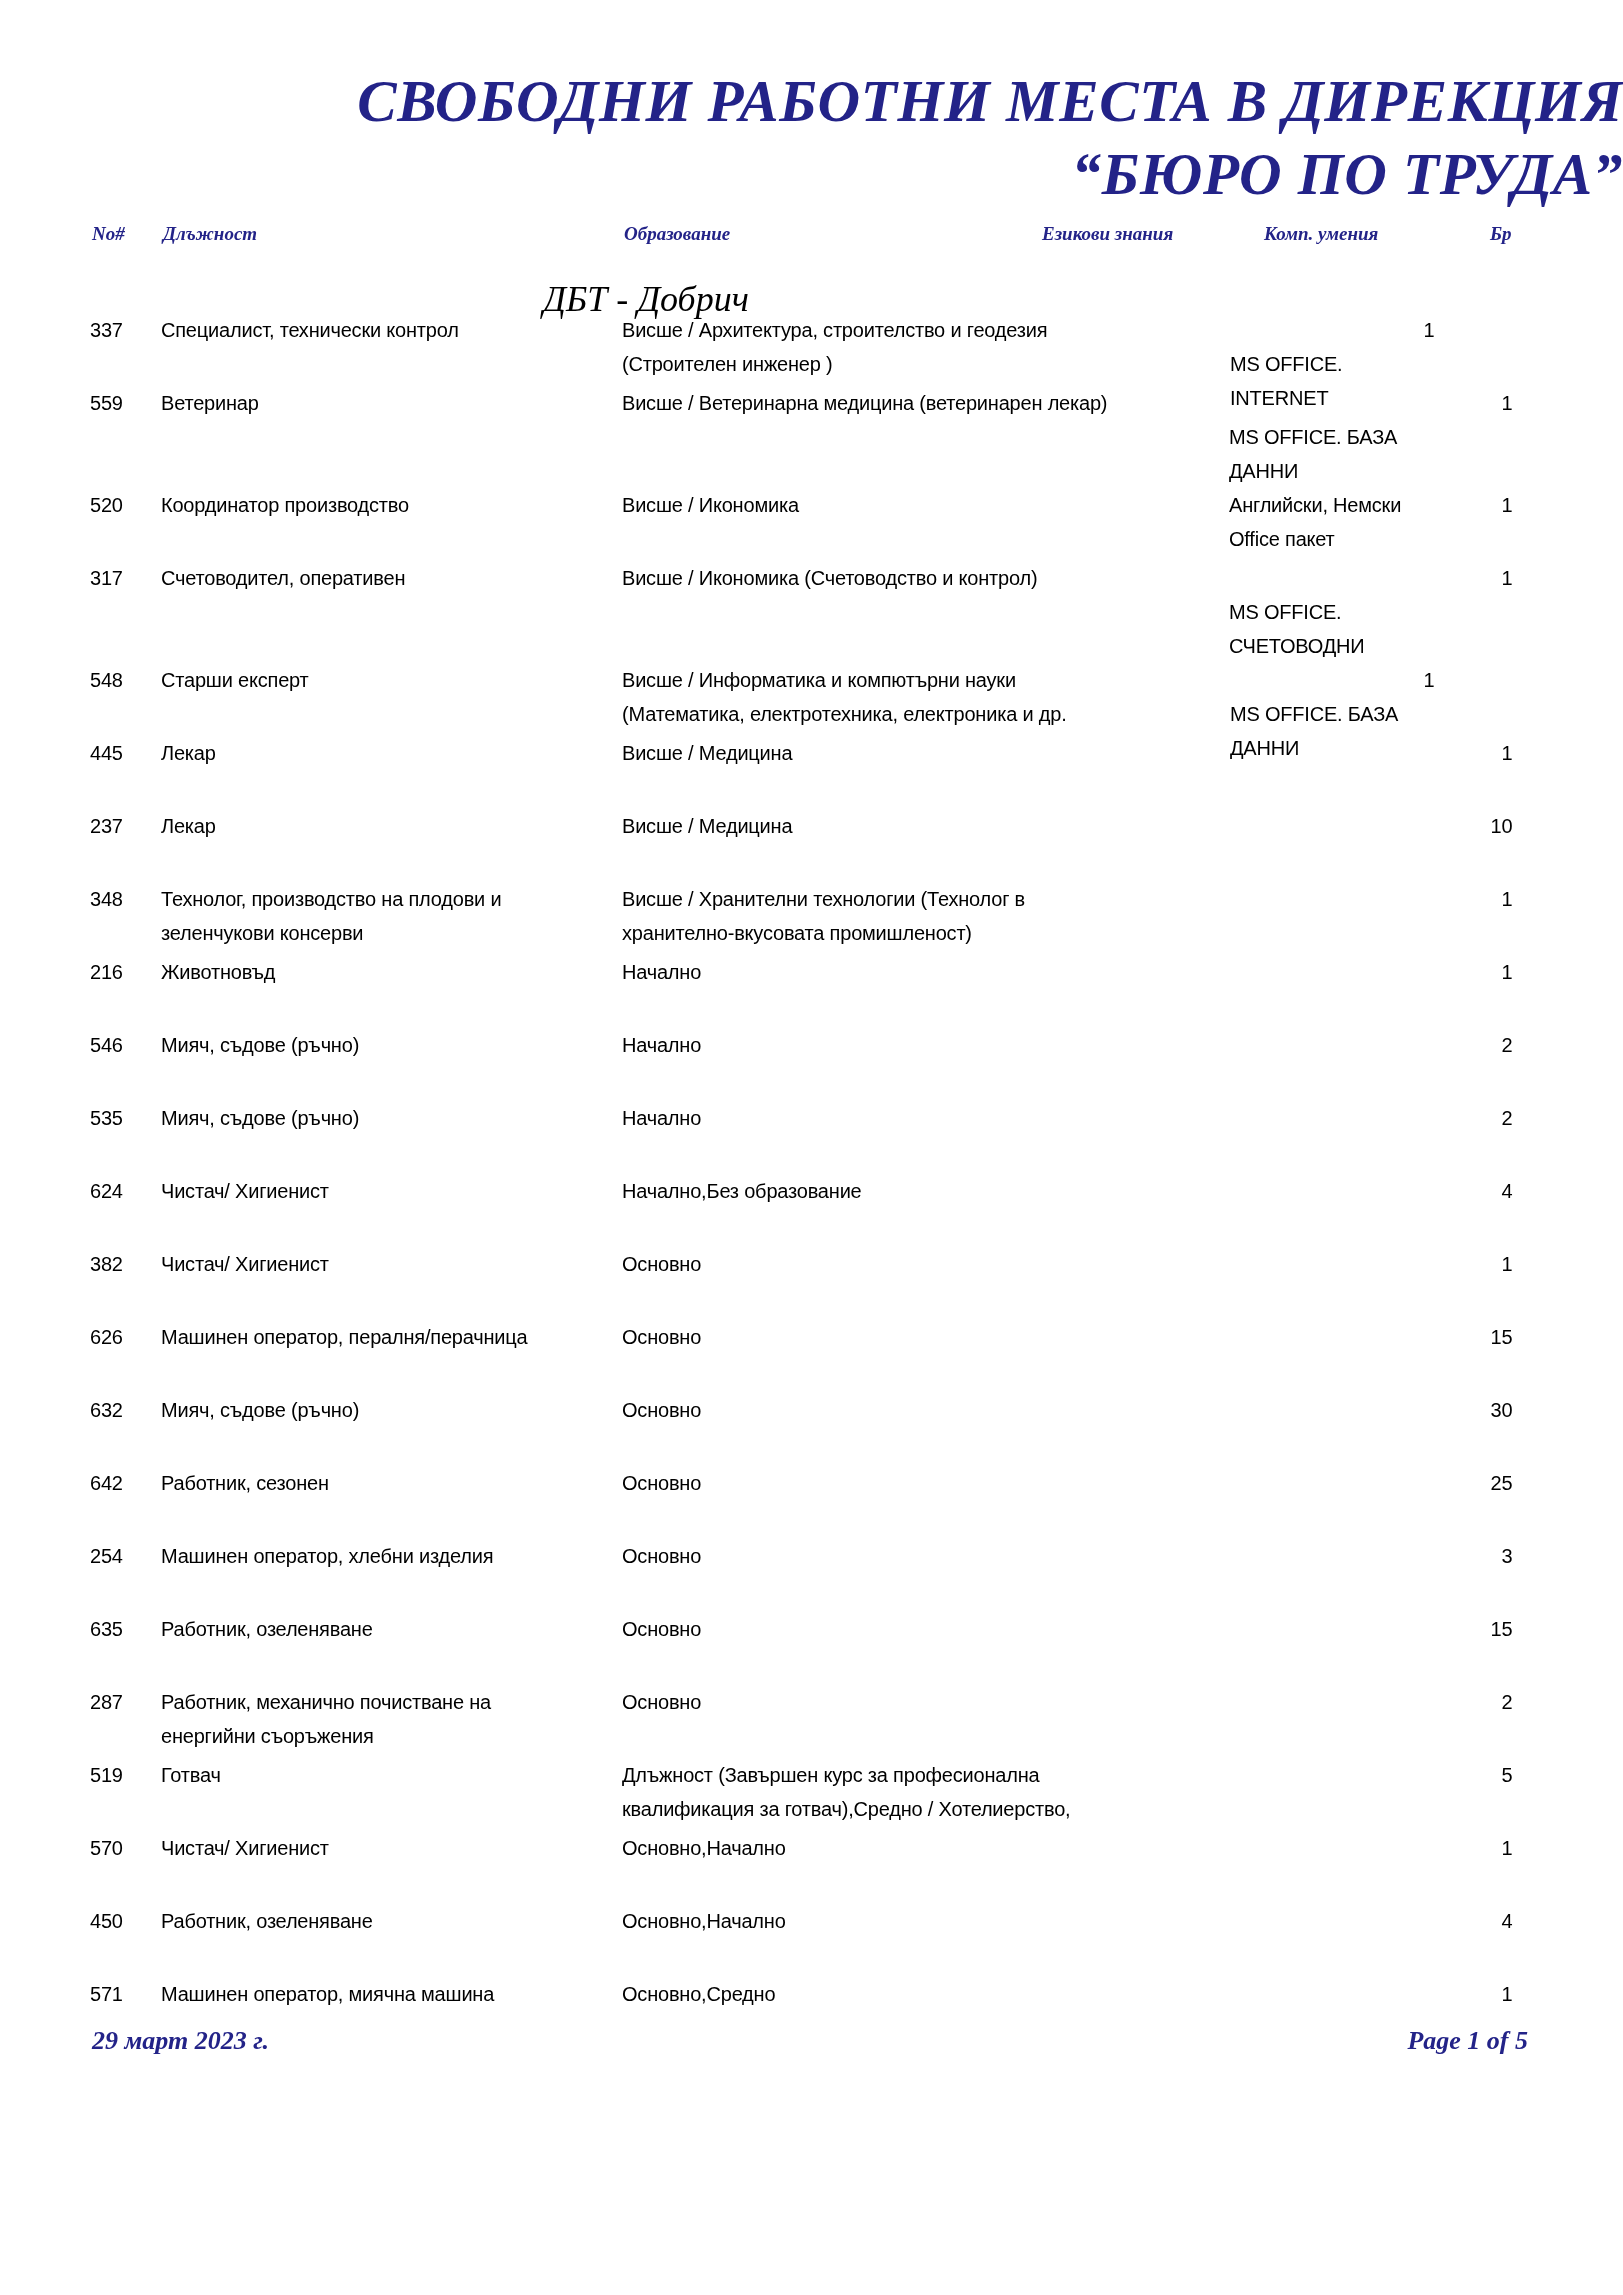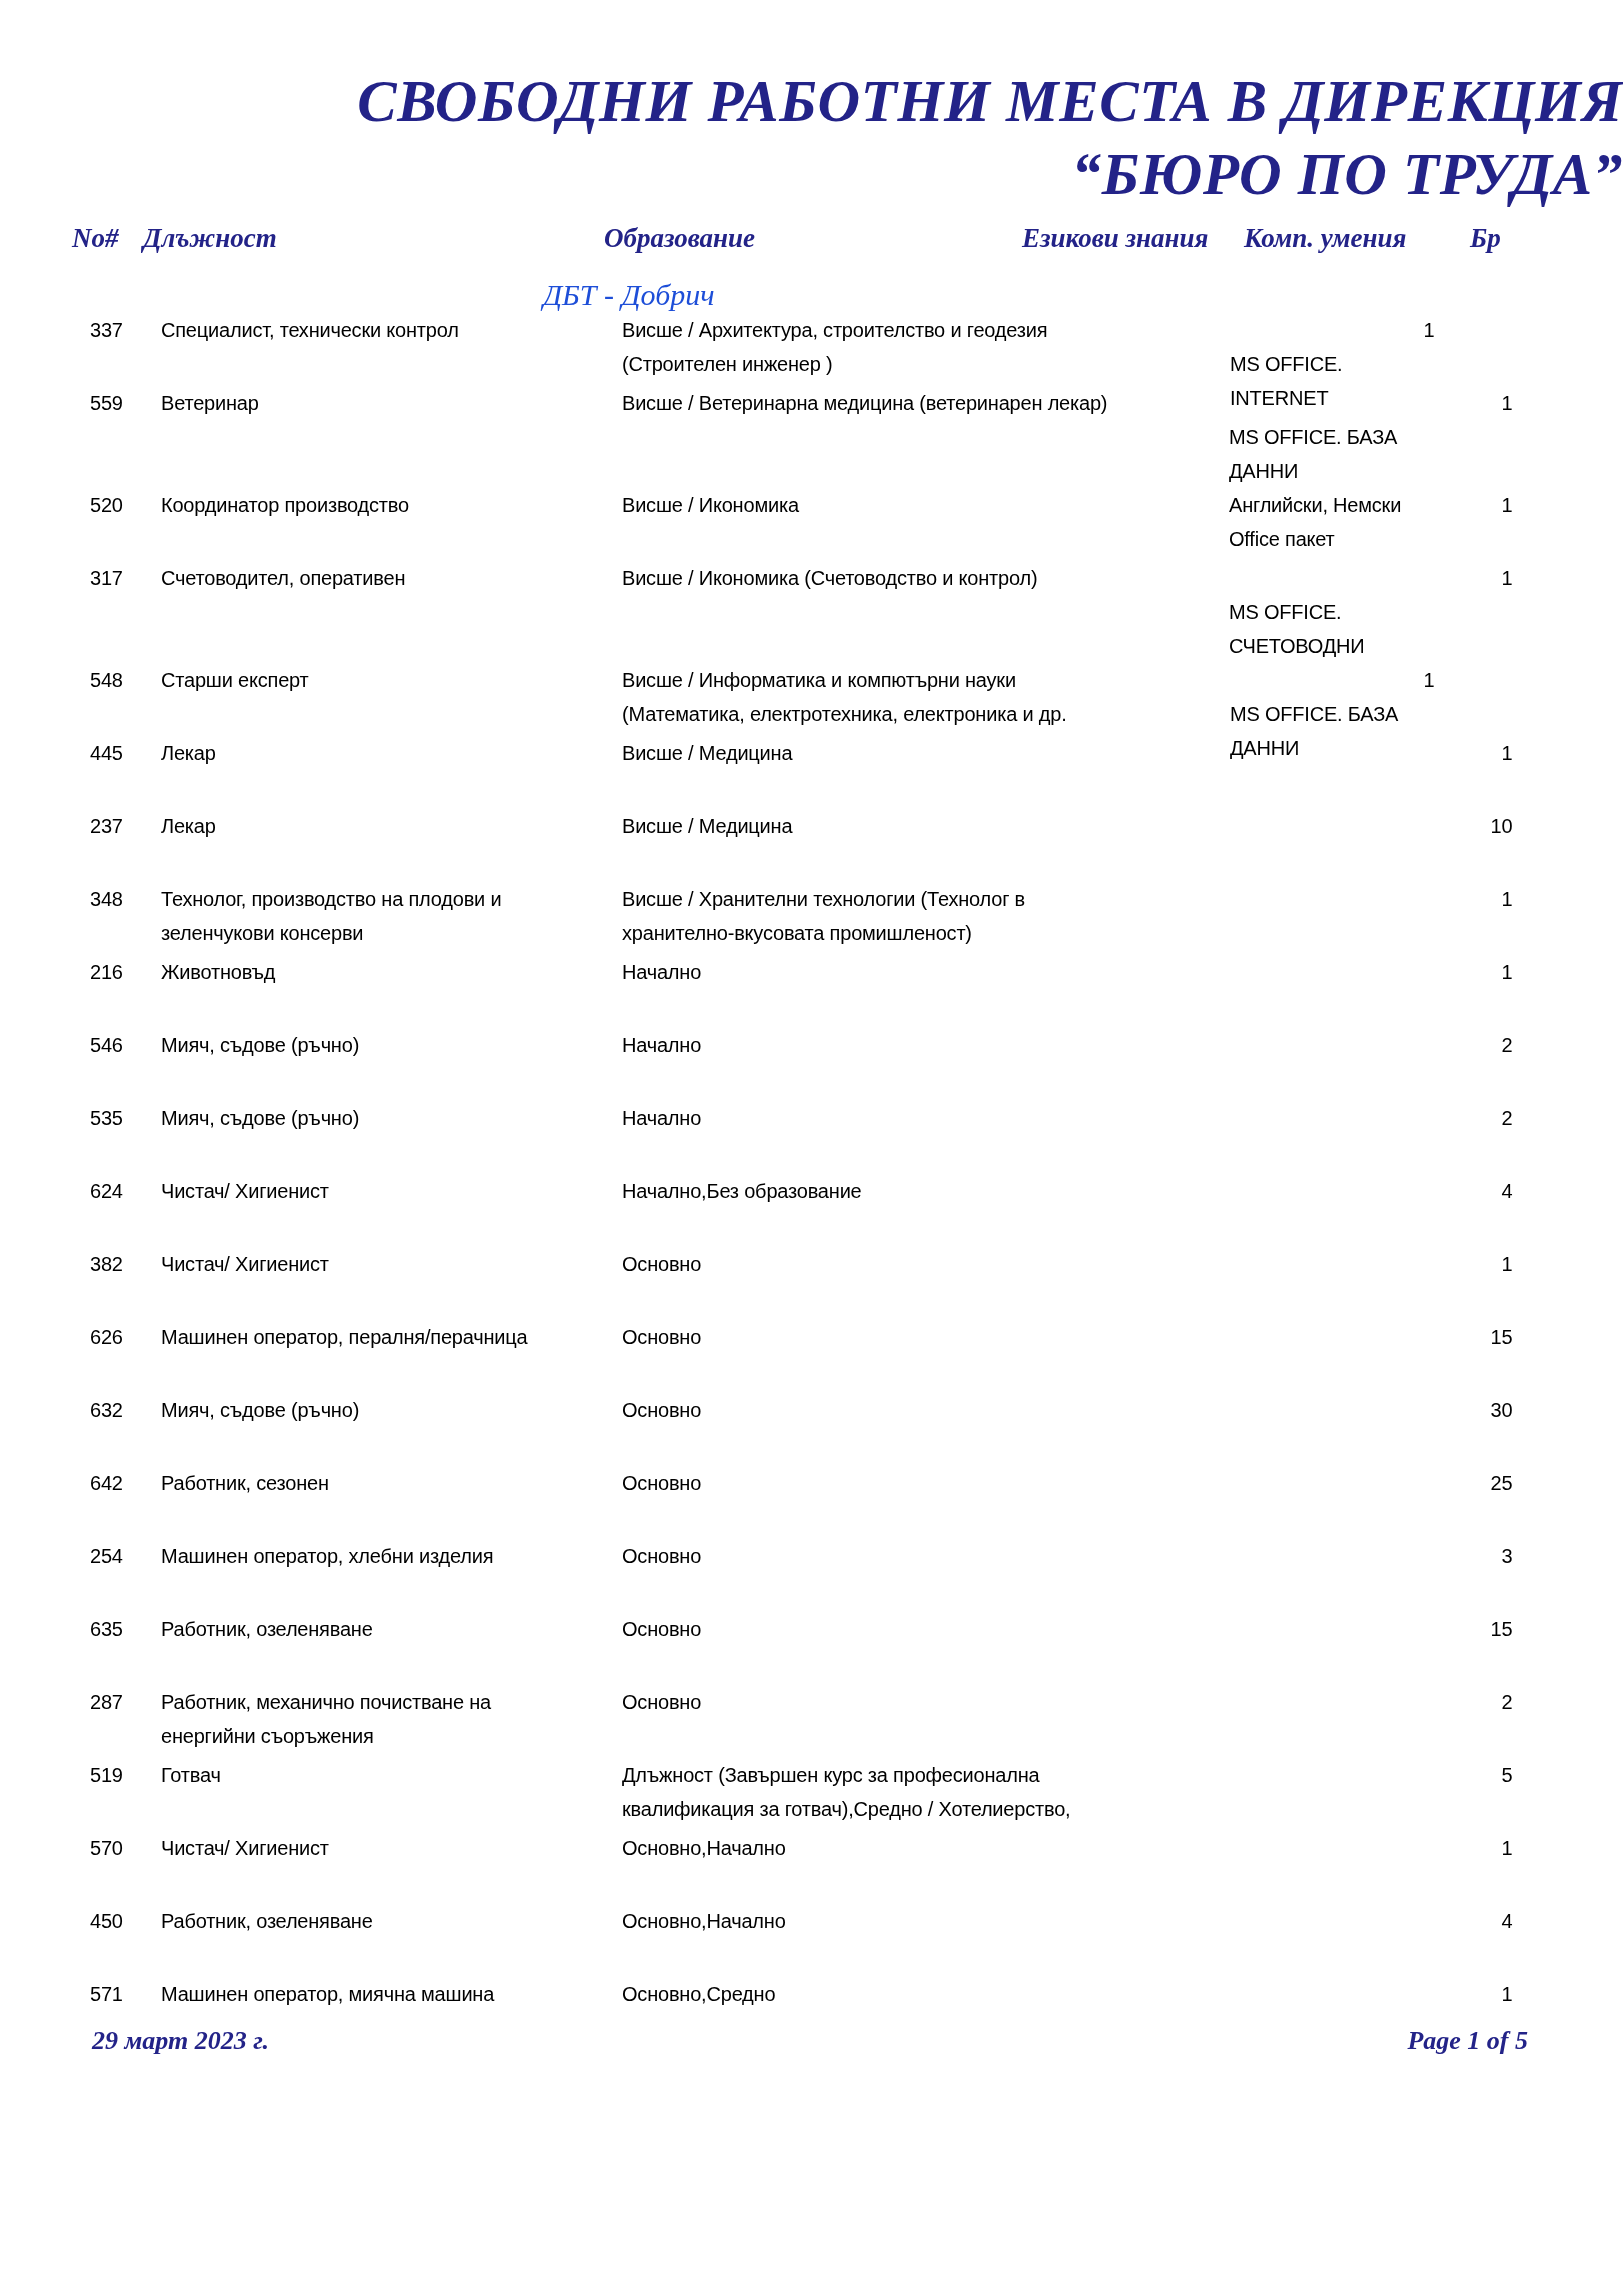--- a/index.html
+++ b/index.html
@@ -29,47 +29,47 @@
     line-height: 73px;
     color: #232388;
     letter-spacing: 0.7px;
   }
   .title-line { display: block; }
 
   
   .thead {
     position: absolute;
     top: 223px;
-    left: 72px;
+    left: 92px;
     width: 1444px;
     height: 34px;
     font-family: "Liberation Serif", "DejaVu Serif", serif;
     font-style: italic;
     font-weight: bold;
-    font-size: 27px;
+    font-size: 19px;
     color: #232388;
   }
   .th { position: absolute; top: 0; white-space: nowrap; }
   .th-no    { left: 0; }
   .th-pos   { left: 71px; }
   .th-edu   { left: 532px; }
   .th-lang  { left: 950px; }
   .th-comp  { left: 1172px; }
   .th-count { left: 1382px; margin-left: 16px; }
 
   
   .section-title {
     position: absolute;
     top: 278px;
     left: 543px;
     font-family: "Liberation Serif", "DejaVu Serif", serif;
     font-style: italic;
     font-weight: normal;
-    font-size: 30px;
-    color: #1d4ed8;
+    font-size: 36px;
+    color: #000000;
     white-space: nowrap;
   }
 
   
   .rows {
     position: absolute;
     top: 313px;
     left: 90px;
     width: 1444px;
   }

